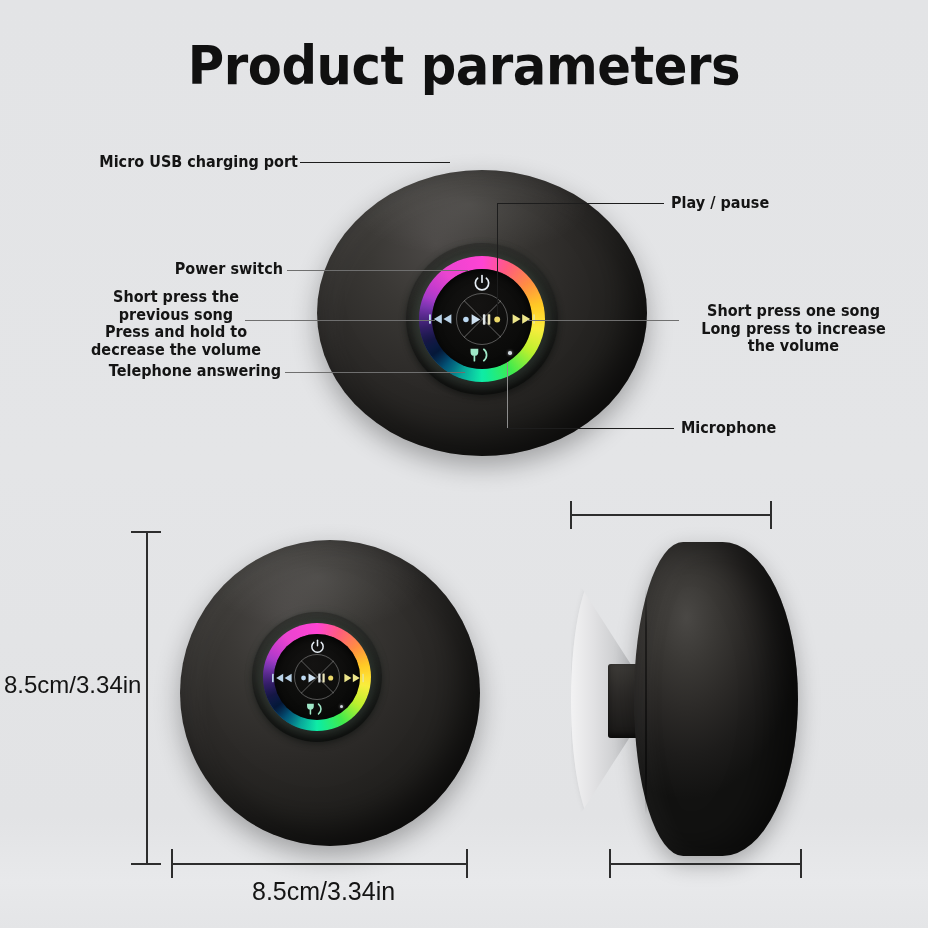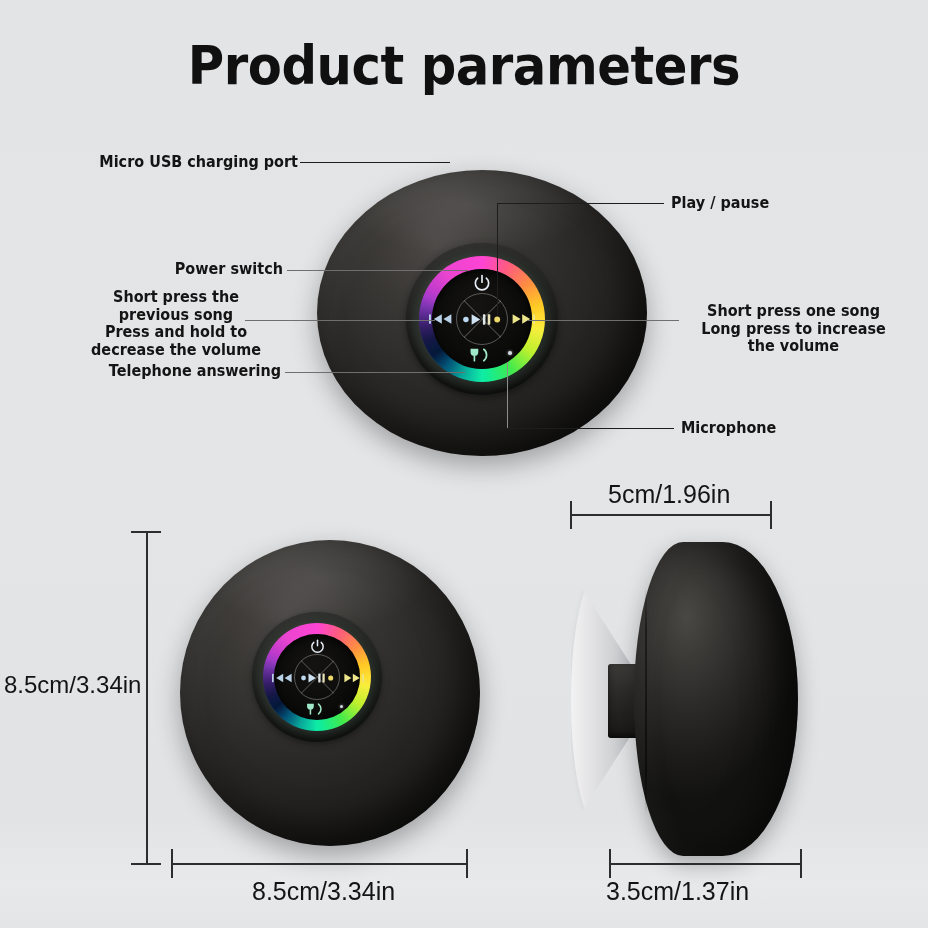--- a/index.html
+++ b/index.html
@@ -404,20 +404,18 @@
   <div class="dim-text vert" style="left:4px; top:671px;">8.5cm/3.34in</div>
 
   <div class="dim-line h" style="left:171px; top:863px; width:297px;"></div>
   <div class="dim-cap v" style="left:171px; top:849px; height:29px;"></div>
   <div class="dim-cap v" style="left:466px; top:849px; height:29px;"></div>
   <div class="dim-text" style="left:252px; top:877px;">8.5cm/3.34in</div>
 
   <div class="dim-line h" style="left:570px; top:514px; width:202px;"></div>
   <div class="dim-cap v" style="left:570px; top:501px; height:28px;"></div>
   <div class="dim-cap v" style="left:770px; top:501px; height:28px;"></div>
-  <div class="dim-text" style="left:608px; top:480px;">5cm/1.96in</div>
 
   <div class="dim-line h" style="left:609px; top:863px; width:193px;"></div>
   <div class="dim-cap v" style="left:609px; top:849px; height:29px;"></div>
   <div class="dim-cap v" style="left:800px; top:849px; height:29px;"></div>
-  <div class="dim-text" style="left:606px; top:877px;">3.5cm/1.37in</div>
 
 </div>
 
 </body></html>

